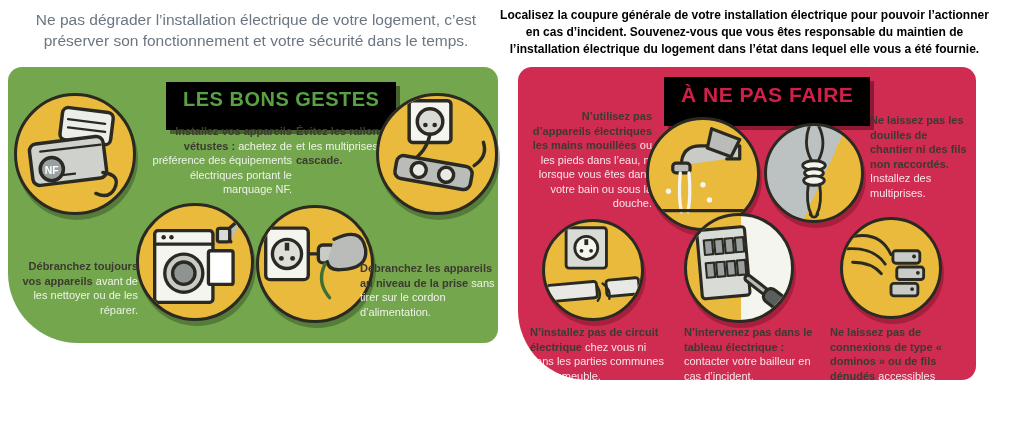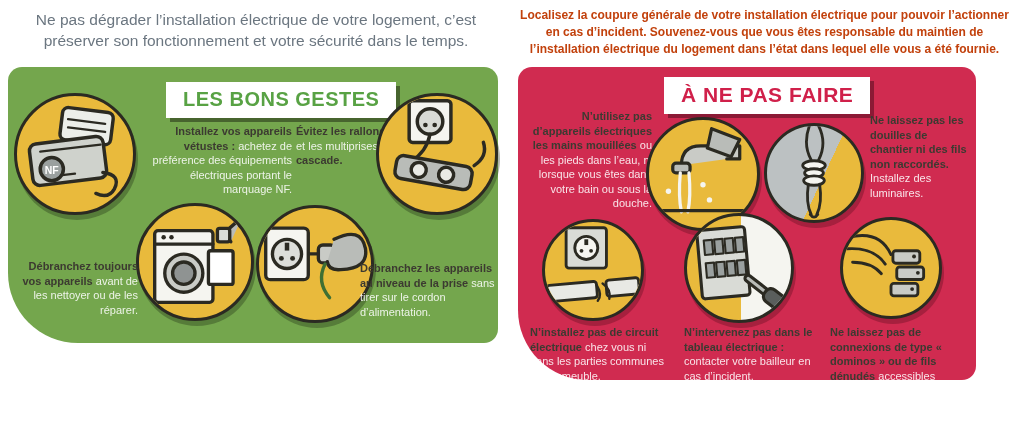--- a/index.html
+++ b/index.html
@@ -2,27 +2,27 @@
 <html style="--green-bg: #74a64d; --green-accent: #58a244; --red-bg: #d02b50; --red-accent: #d0204a; --yellow: #e9ba3c;"><head>
 <meta charset="utf-8">
 <style>
   * { margin:0; padding:0; box-sizing:border-box; }
   html,body { background:#ffffff; }
   body { font-family:"Liberation Sans", sans-serif; }
   .canvas { position:relative; width:1024px; height:429px; background:#fff; overflow:hidden; }
 
   .intro { position:absolute; text-align:center; }
   .intro-left  { left:10px;  top:10px; width:492px; font-size:15.5px; line-height:1.35; color:#6b7680; }
-  .intro-right { left:516px; top:7px;  width:497px; font-size:12px;  line-height:1.4;  color:#c2410c; font-weight:bold; }
+  .intro-right { left:496px; top:7px;  width:497px; font-size:12px;  line-height:1.4;  color:#000000; font-weight:bold; }
 
   .panel { position:absolute; border-radius:14px 14px 14px 70px; }
   .panel-good { left:8px;   top:67px; width:490px; height:276px; background:var(--green-bg,#74a64d); }
   .panel-bad  { left:518px; top:67px; width:458px; height:313px; background:var(--red-bg,#d02b50); }
 
-  .banner { position:absolute; background:#ffffff; padding:6px 17px 7px; font-weight:800; letter-spacing:.5px;
+  .banner { position:absolute; background:#000000; padding:6px 17px 19px; font-weight:800; letter-spacing:.5px;
             box-shadow:4px 4px 0 rgba(35,45,22,.55); white-space:nowrap; }
   .banner-good { left:158px; top:15px; font-size:20px; color:var(--green-accent,#58a244); }
   .banner-bad  { left:146px; top:10px; font-size:21px; color:var(--red-accent,#d0204a); box-shadow:4px 4px 0 rgba(70,10,25,.5); }
 
   .circle { position:absolute; border-radius:50%; border:3px solid #2b2a22; background:var(--yellow,#e9ba3c); overflow:hidden;text-align:center; }
   .panel-good .circle { box-shadow:2px 5px 0 rgba(32,46,20,.35); }
   .panel-bad  .circle { box-shadow:2px 5px 0 rgba(90,12,30,.35); }
   .circle svg { display:block; width:100%; height:100%; }
   .circle-split-gray   { background:linear-gradient(115deg,#bcc1c2 58%,var(--yellow,#e9ba3c) 58%); }
   .circle-split-white  { background:linear-gradient(90deg,var(--yellow,#e9ba3c) 52%,#f5f5f0 52%); }
@@ -170,21 +170,21 @@
           <path d="M45 0 q-7 20 2 36 M55 0 q9 18 0 36" fill="none"></path>
           <ellipse cx="50" cy="42" rx="12" ry="5"></ellipse>
           <ellipse cx="50" cy="50" rx="10" ry="4.5"></ellipse>
           <ellipse cx="50" cy="58" rx="11" ry="5"></ellipse>
           <path d="M44 62 q-3 20 3 32 M56 62 q3 20 -3 32" fill="none"></path>
           <path d="M46 94 q4 6 8 0" fill="none"></path>
         </g>
       </svg>
     </div>
 
-    <p class="blurb align-l b-t2"><b>Ne laissez pas les douilles de chantier ni des fils non raccordés.</b><span> Installez des luminaires.</span></p>
+    <p class="blurb align-l b-t2"><b>Ne laissez pas les douilles de chantier ni des fils non raccordés.</b><span> Installez des multiprises.</span></p>
 
     <div class="circle b-c3">
       <svg viewBox="0 0 100 100">
         <g stroke="#2b2a22" stroke-width="3" stroke-linejoin="round" stroke-linecap="round">
           <rect x="22" y="6" width="42" height="42" rx="3" fill="#d9dbd6"></rect>
           <circle cx="43" cy="27" r="12" fill="#f5f5f0"></circle>
           <circle cx="38" cy="30" r="2" fill="#2b2a22" stroke="none"></circle>
           <circle cx="48" cy="30" r="2" fill="#2b2a22" stroke="none"></circle>
           <rect x="41" y="18" width="4" height="6" fill="#2b2a22" stroke="none"></rect>
           <g transform="rotate(-5 50 70)">

